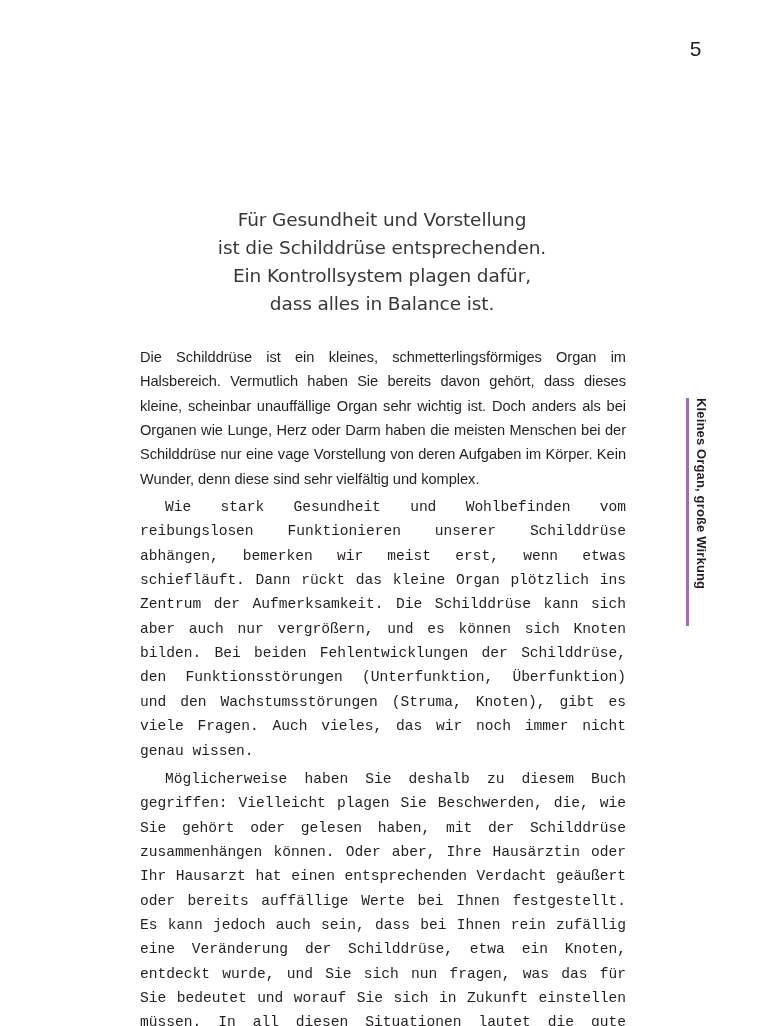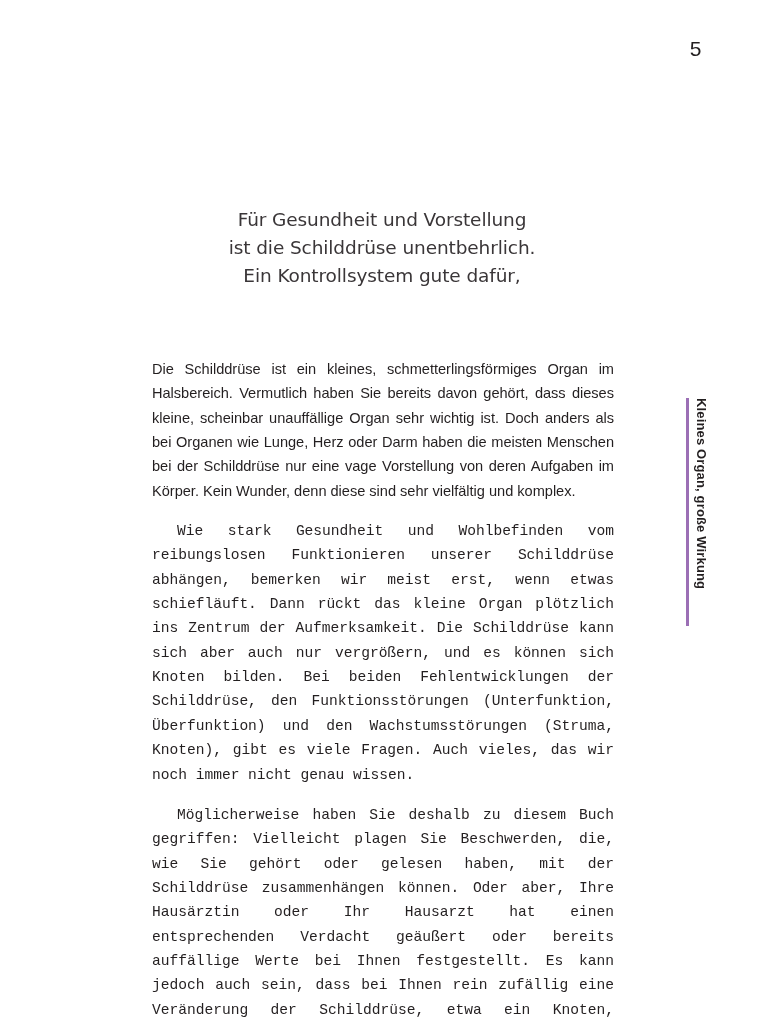--- a/index.html
+++ b/index.html
@@ -72,21 +72,21 @@
   }
 
   
   .body-col {
     position: absolute;
     top: 341px;
     left: 136px;
     width: 494px;
   }
   .body-col p {
-    margin: 16px;
+    margin: 4px;
     font-family: "Liberation Sans", sans-serif;
     font-size: 14.6px;
     line-height: 24.35px;
     color: #231f20;
     text-align: justify;
     text-justify: inter-word;
     letter-spacing: -0.02px;
     hyphens: manual;
   }
   .body-col p.indent {
@@ -126,22 +126,23 @@
 </head>
 <body>
 
 <div class="page">
 
   <div class="folio">5</div>
 
 
   <div class="standfirst">
     <span class="sl">Für Gesundheit und Vorstellung</span>
-    <span class="sl">ist die Schilddrüse unentbehrlich.</span>
-    <span class="sl">Ein Kontrollsystem gute dafür,</span>
+    <span class="sl">ist die Schilddrüse entsprechenden.</span>
+    <span class="sl">Ein Kontrollsystem plagen dafür,</span>
+    <span class="sl">dass alles in Balance ist.</span>
   </div>
 
   <div class="body-col">
     <p>Die Schilddrüse ist ein kleines, schmetterlingsförmiges Organ im Halsbereich. Vermutlich haben Sie bereits davon gehört, dass dieses kleine, scheinbar unauffällige Organ sehr wichtig ist. Doch anders als bei Organen wie Lunge, Herz oder Darm haben die meisten Menschen bei der Schilddrüse nur eine vage Vorstellung von deren Aufgaben im Körper. Kein Wunder, denn diese sind sehr vielfältig und komplex.</p>
     <p class="indent">Wie stark Gesundheit und Wohlbefinden vom reibungslosen Funktionieren unserer Schilddrüse abhängen, bemerken wir meist erst, wenn etwas schiefläuft. Dann rückt das kleine Organ plötzlich ins Zentrum der Aufmerksamkeit. Die Schilddrüse kann sich aber auch nur vergrößern, und es können sich Knoten bilden. Bei beiden Fehlentwicklungen der Schilddrüse, den Funktionsstörungen (Unterfunktion, Überfunktion) und den Wachstumsstörungen (Struma, Knoten), gibt es viele Fragen. Auch vieles, das wir noch immer nicht genau wissen.</p>
     <p class="indent">Möglicherweise haben Sie deshalb zu diesem Buch gegriffen: Vielleicht plagen Sie Beschwerden, die, wie Sie gehört oder gelesen haben, mit der Schilddrüse zusammenhängen können. Oder aber, Ihre Hausärztin oder Ihr Hausarzt hat einen entsprechenden Verdacht geäußert oder bereits auffällige Werte bei Ihnen festgestellt. Es kann jedoch auch sein, dass bei Ihnen rein zufällig eine Veränderung der Schilddrüse, etwa ein Knoten, entdeckt wurde, und Sie sich nun fragen, was das für Sie bedeutet und worauf Sie sich in Zukunft einstellen müssen. In all diesen Situationen lautet die gute Nachricht: Die allermeisten Schilddrüsenerkrankungen sind gut behandelbar!</p>
   </div>
 
   <div class="running-head">
     <div class="rule"></div>

